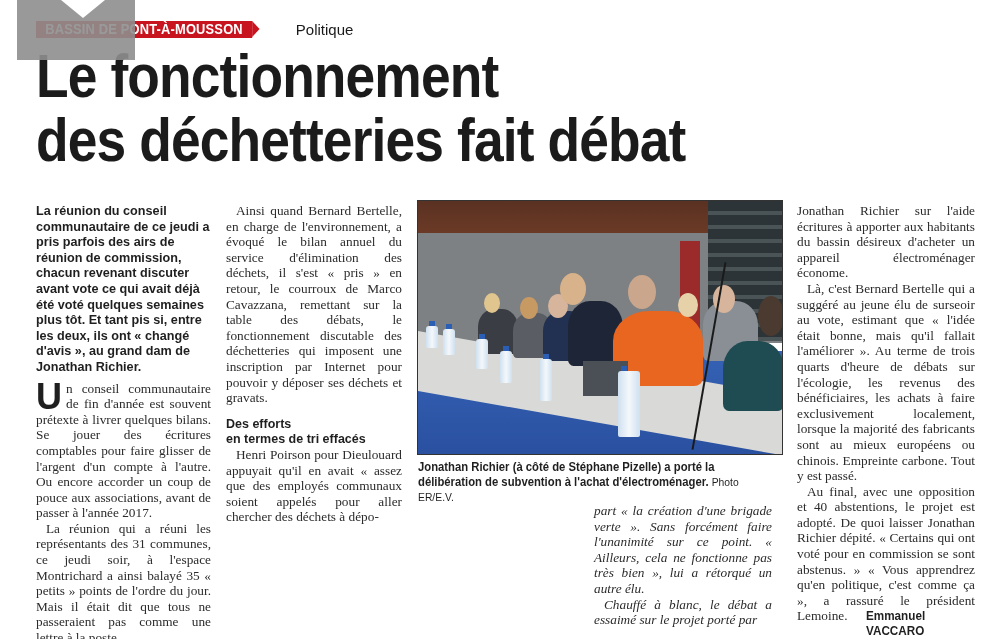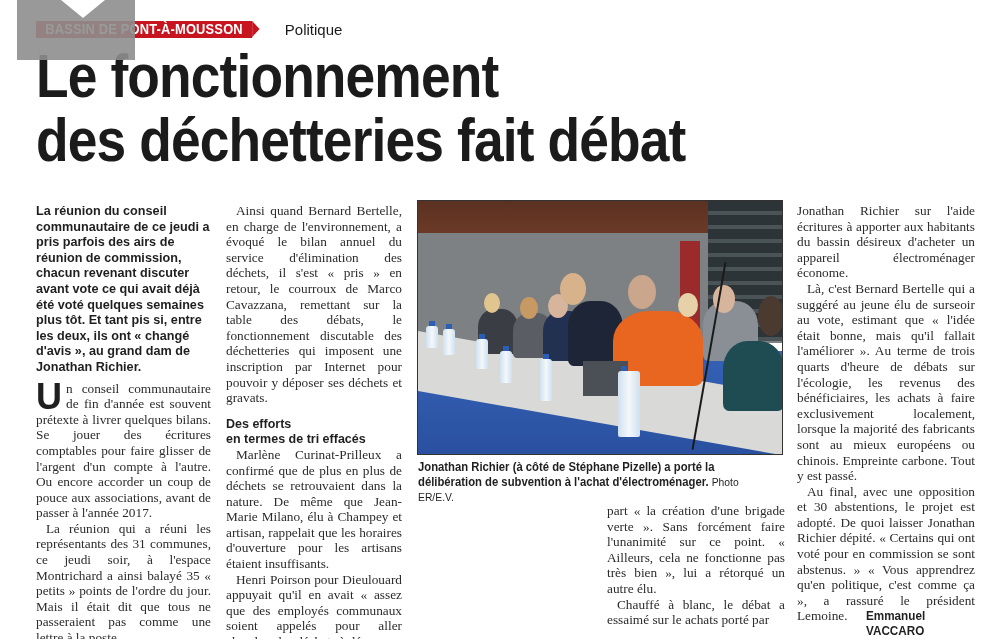--- a/index.html
+++ b/index.html
@@ -39,21 +39,21 @@
       font-size: 62px; line-height: 64px; color: #1b1b1b; letter-spacing: -1px;
       transform: scaleX(0.86); transform-origin: left top;
     }
     .headline div { white-space: nowrap; }
 
     .col { position: absolute; top: 203px; font-size: 13.3px; line-height: 15.6px; text-align: justify; color: #2b2b2b; }
     .col p { text-indent: 10px; }
     .col1 { left: 36px; width: 175px; }
     .col2 { left: 226px; width: 176px; }
     .col3 { left: 418px; width: 178px; top: 503px; }
-    .col4 { left: 607px; width: 178px; top: 503px; }
+    .col4 { left: 594px; width: 178px; top: 503px; font-style: italic; }
     .col5 { left: 797px; width: 178px; }
 
     .lede {
       font-family: "Liberation Sans", "DejaVu Sans", sans-serif; font-weight: bold;
       font-size: 13.6px; line-height: 15.6px; color: #1f1f1f; text-align: left;
       transform: scaleX(0.93); transform-origin: left top; width: 188px; margin-bottom: 6px;
     }
     .dropcap-para { text-indent: 0 !important; }
     .dropcap {
       float: left; font-family: "Liberation Sans", "DejaVu Sans", sans-serif; font-weight: bold;
@@ -97,21 +97,21 @@
   </style>
 </head>
 <body>
 
 <div class="overlay-gray">
   <div class="notch"></div>
 </div>
 
 <div class="kicker">
   <span class="kicker-band">BASSIN DE PONT-À-MOUSSON</span>
-  <span class="kicker-section" style="margin-left:14px">Politique</span>
+  <span class="kicker-section" style="margin-left:25px">Politique</span>
 </div>
 
 <div class="headline">
   <div>Le fonctionnement</div>
   <div>des déchetteries fait débat</div>
 </div>
 
 <div class="col col1">
   <div class="lede">La réunion du conseil communautaire de ce jeudi a pris parfois des airs de réunion de commission, chacun revenant discuter avant vote ce qui avait déjà été voté quelques semaines plus tôt. Et tant pis si, entre les deux, ils ont « changé d'avis », au grand dam de Jonathan Richier.</div>
   <p class="dropcap-para">
@@ -119,21 +119,20 @@
   </p>
   <p>La réunion qui a réuni les représentants des 31 communes, ce jeudi soir, à l'espace Montrichard a ainsi balayé 35 « petits » points de l'ordre du jour. Mais il était dit que tous ne passeraient pas comme une lettre à la poste.</p>
 </div>
 
 <div class="col col2">
   <p>Ainsi quand Bernard Bertelle, en charge de l'environnement, a évoqué le bilan annuel du service d'élimination des déchets, il s'est « pris » en retour, le courroux de Marco Cavazzana, remettant sur la table des débats, le fonctionnement discutable des déchetteries qui imposent une inscription par Internet pour pouvoir y déposer ses déchets et gravats.</p>
   <div class="subhead">
     <div>Des efforts</div>
     <div>en termes de tri effacés</div>
   </div>
-  <p>Marlène Curinat-Prilleux a confirmé que de plus en plus de déchets se retrouvaient dans la nature. De même que Jean-Marie Milano, élu à Champey et artisan, rappelait que les horaires d'ouverture pour les artisans étaient insuffisants.</p>
   <p>Henri Poirson pour Dieulouard appuyait qu'il en avait « assez que des employés communaux soient appelés pour aller chercher des déchets à dépo-</p>
 </div>
 
 <div class="photo">
   <div class="ph-wall-top"></div>
   <div class="ph-wall"></div>
   <div class="ph-door"></div>
   <div class="ph-shelf"></div>
   <div class="ph-floor"></div>
   <div class="ph-table"></div>
@@ -165,22 +164,22 @@
 <div class="caption">
   <span>Jonathan Richier (à côté de Stéphane Pizelle) a porté la délibération de subvention à l'achat d'électroménager.</span>
   <span class="credit">Photo ER/E.V.</span>
 </div>
 
 <div class="col col3">
 </div>
 
 <div class="col col4">
   <p style="text-indent:0">part « la création d'une brigade verte ». Sans forcément faire l'unanimité sur ce point. « Ailleurs, cela ne fonctionne pas très bien », lui a rétorqué un autre élu.</p>
-  <p>Chauffé à blanc, le débat a essaimé sur le achats porté par</p>
+  <p>Chauffé à blanc, le débat a essaimé sur le projet porté par</p>
 </div>
 
 <div class="col col5">
   <p style="text-indent:0">Jonathan Richier sur l'aide écritures à apporter aux habitants du bassin désireux d'acheter un appareil électroménager économe.</p>
   <p>Là, c'est Bernard Bertelle qui a suggéré au jeune élu de surseoir au vote, estimant que « l'idée était bonne, mais qu'il fallait l'améliorer ». Au terme de trois quarts d'heure de débats sur l'écologie, les revenus des bénéficiaires, les achats à faire exclusivement localement, lorsque la majorité des fabricants sont au mieux européens ou chinois. Empreinte carbone. Tout y est passé.</p>
-  <p>Au final, avec une opposition et 30 abstentions, le projet est adopté. De quoi laisser Jonathan Richier dépité. « Certains qui ont voté pour en commission se sont abstenus. » « Vous apprendrez qu'en politique, c'est comme ça », a rassuré le président Lemoine.</p>
+  <p>Au final, avec une opposition et 40 abstentions, le projet est adopté. De quoi laisser Jonathan Richier dépité. « Certains qui ont voté pour en commission se sont abstenus. » « Vous apprendrez qu'en politique, c'est comme ça », a rassuré le président Lemoine.</p>
 </div>
 
 <div class="byline">Emmanuel VACCARO</div>
 
 </body></html>

